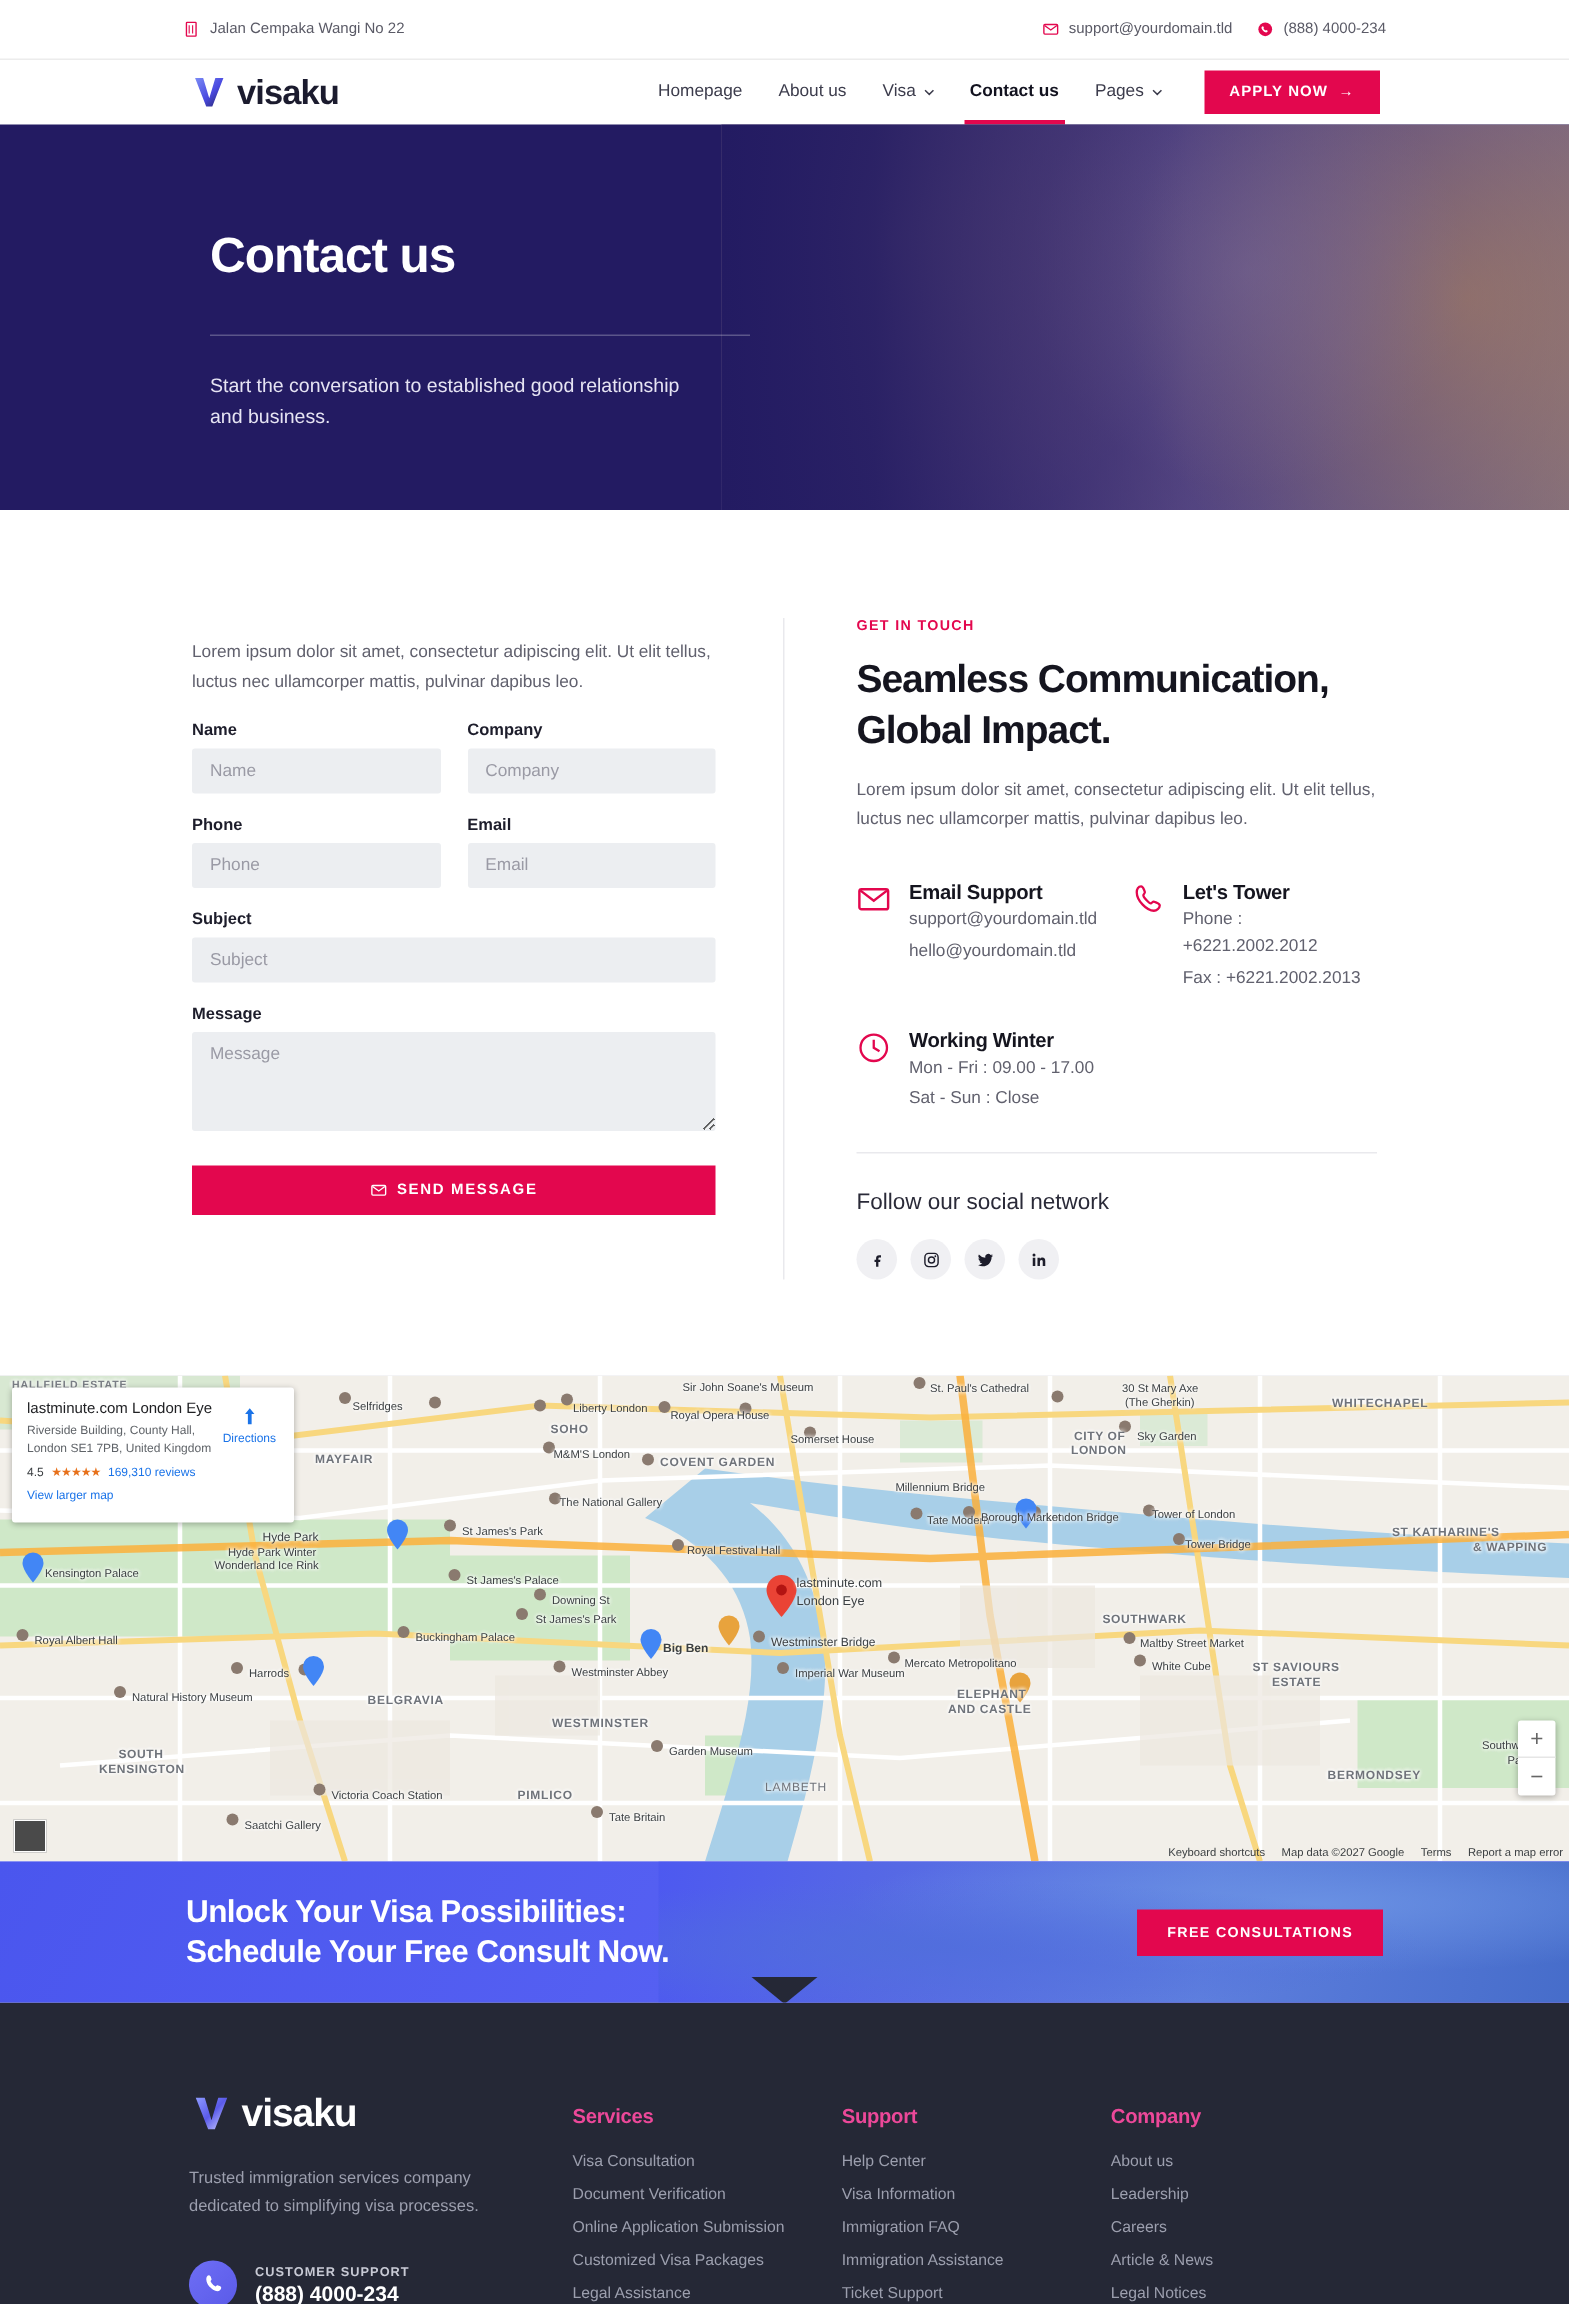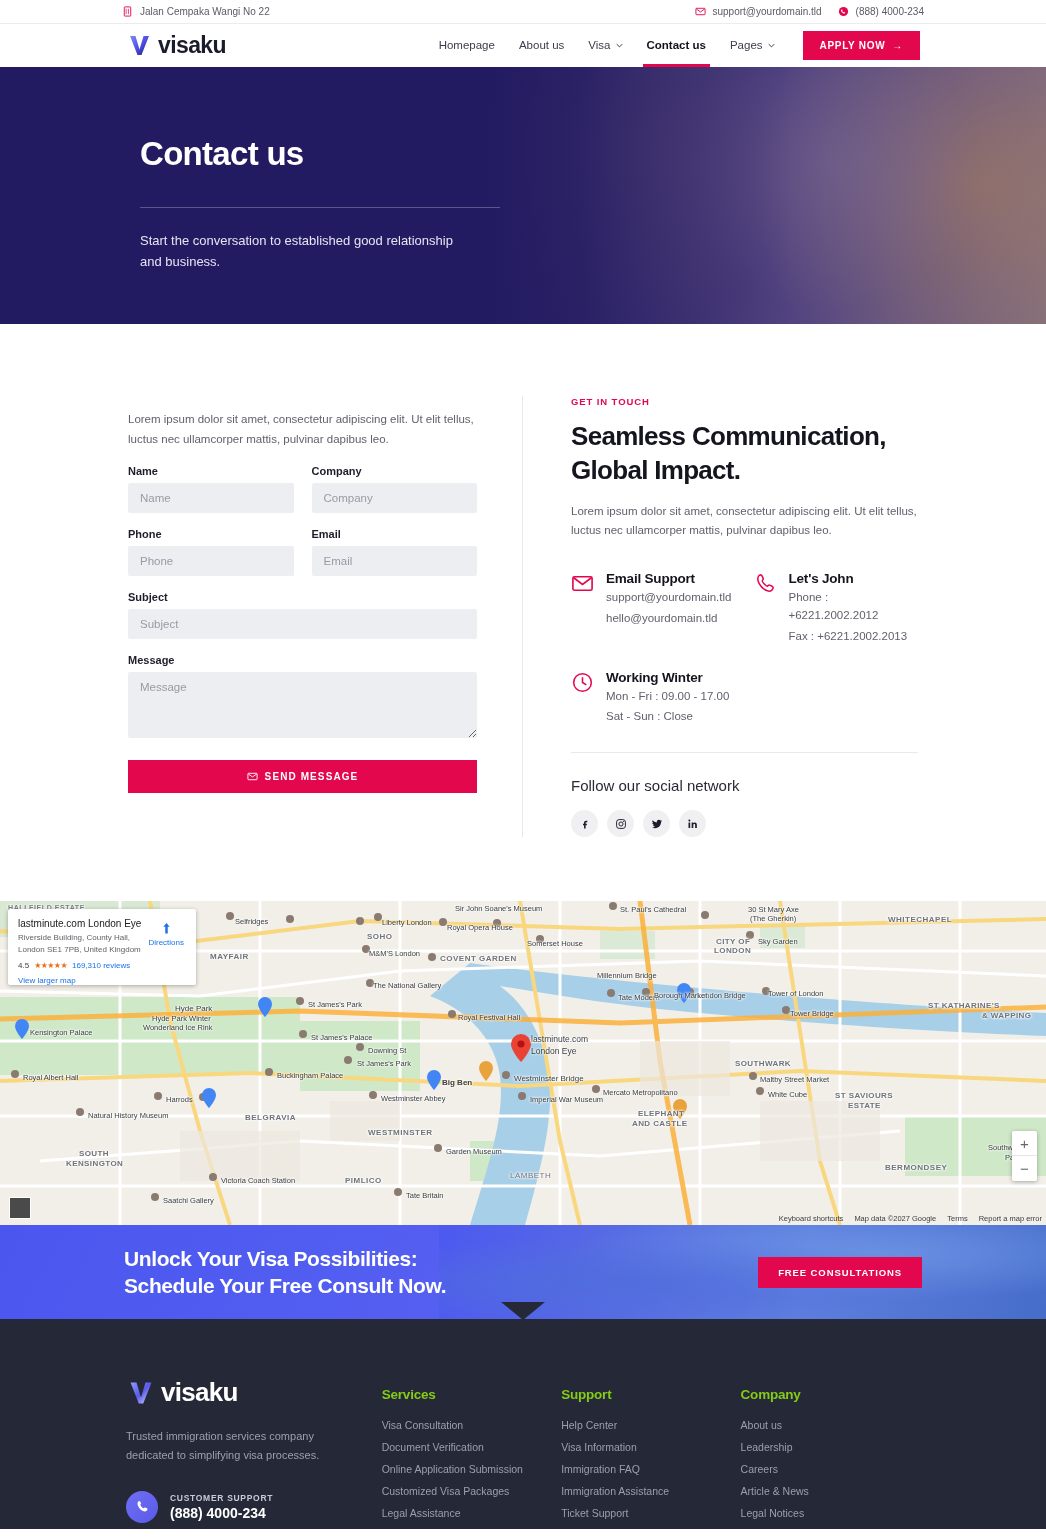--- a/index.html
+++ b/index.html
@@ -7,21 +7,21 @@
     width: 1046px;
     font-family: "Liberation Sans", sans-serif;
     background: #ffffff;
     color: #1d1d2b;
     -webkit-font-smoothing: antialiased;
   }
   .page { width: 1046px; position: relative; overflow: hidden; }
 
   
   .topbar {
-    height: 24px;
+    height: 40px;
     border-bottom: 1px solid #ececec;
     display: flex;
     align-items: center;
     padding: 0 122px;
     font-size: 10px;
     color: #5a5a66;
   }
   .topbar .left, .topbar .right { display: flex; align-items: center; }
   .topbar .right { margin-left: auto; gap: 16px; }
   .tb-item { display: flex; align-items: center; gap: 7px; }
@@ -123,21 +123,21 @@
     display: flex; align-items: center; justify-content: center; cursor: pointer;
   }
   .soc svg { width: 12px; height: 12px; fill: #1d1d2b; }
 
   
   .map { position: relative; height: 324px; overflow: hidden; background: #e8eaed; }
   .map-bg { position: absolute; inset: 0; }
   .map-card {
     position: absolute; left: 8px; top: 8px; width: 188px;
     background: #fff; border-radius: 2px; box-shadow: 0 1px 4px rgba(0,0,0,.3);
-    padding: 9px 10px 0; font-size: 8px; color: #3c4043;
+    padding: 9px 10px 14px; font-size: 8px; color: #3c4043;
   }
   .mc-title { font-size: 10px; color: #202124; margin-bottom: 3px; }
   .mc-addr { font-size: 8px; color: #5f6368; line-height: 1.5; }
   .mc-rate { margin-top: 5px; display: flex; align-items: center; gap: 5px; font-size: 8px; }
   .mc-stars { color: #e7711b; letter-spacing: -0.6px; font-size: 8px; }
   .mc-reviews { color: #1a73e8; }
   .mc-link { margin-top: 6px; font-size: 8px; color: #1a73e8; cursor: pointer; }
   .mc-dir { position: absolute; right: 12px; top: 12px; text-align: center; color: #1a73e8; font-size: 8px; cursor: pointer; }
   .mc-dir svg { width: 15px; height: 15px; display: block; margin: 0 auto 2px; fill: #1a73e8; }
 
@@ -197,21 +197,21 @@
     width: 32px; height: 32px; border-radius: 50%;
     background: linear-gradient(135deg, #6e6ef5, #5a5ae8);
     display: flex; align-items: center; justify-content: center;
   }
   .f-sup-ico svg { width: 15px; height: 15px; fill: #fff; }
   .f-sup-label { font-size: 8.5px; font-weight: 700; letter-spacing: 0.7px; color: #c8cad5; }
   .f-sup-num { font-size: 14px; font-weight: 700; color: #fff; margin-top: 2px; }
 
   .f-col { width: 200px; padding-top: 10px; }
   .f-col:nth-of-type(2) { width: 200px; }
-  .f-col h4 { font-size: 13.5px; font-weight: 700; color: #84cc16; letter-spacing: -0.2px; }
+  .f-col h4 { font-size: 13.5px; font-weight: 700; color: #ec4899; letter-spacing: -0.2px; }
   .f-col ul { list-style: none; margin-top: 17px; }
   .f-col li { font-size: 10.5px; color: #9c9fae; margin-bottom: 10px; cursor: pointer; }
 </style>
 </head>
 <body>
 
 <div class="page">
 
   <div class="topbar">
     <div class="left">
@@ -355,21 +355,21 @@
             <div class="info-title">Email Support</div>
             <div class="info-line">support@yourdomain.tld</div>
             <div class="info-line">hello@yourdomain.tld</div>
           </div>
         </div>
         <div class="info-item">
           <svg class="info-ico" viewBox="0 0 24 24">
               <path d="M7 3c1.6 0 2 2.6 2.6 3.8.4.9-.9 1.6-1 2.3-.2 1.2 4 6 5.3 5.7.7-.2 1.4-1.6 2.3-1.1 1.2.6 3.8 1 3.8 2.6 0 1.9-2.2 3.7-4.1 3.7C11 20 4 13 4 7.1 4 5.2 5.1 3 7 3z" fill="none" stroke="#e3074e" stroke-width="1.6"></path>
             </svg>
           <div>
-            <div class="info-title">Let's John</div>
+            <div class="info-title">Let's Tower</div>
             <div class="info-line">Phone : +6221.2002.2012</div>
             <div class="info-line">Fax : +6221.2002.2013</div>
           </div>
         </div>
         <div class="info-item">
           <svg class="info-ico" viewBox="0 0 24 24">
               <circle cx="12" cy="12" r="9.2" fill="none" stroke="#e3074e" stroke-width="1.6"></circle>
               <path d="M12 6.5V12l4 2.5" fill="none" stroke="#e3074e" stroke-width="1.6"></path>
             </svg>
           <div>

